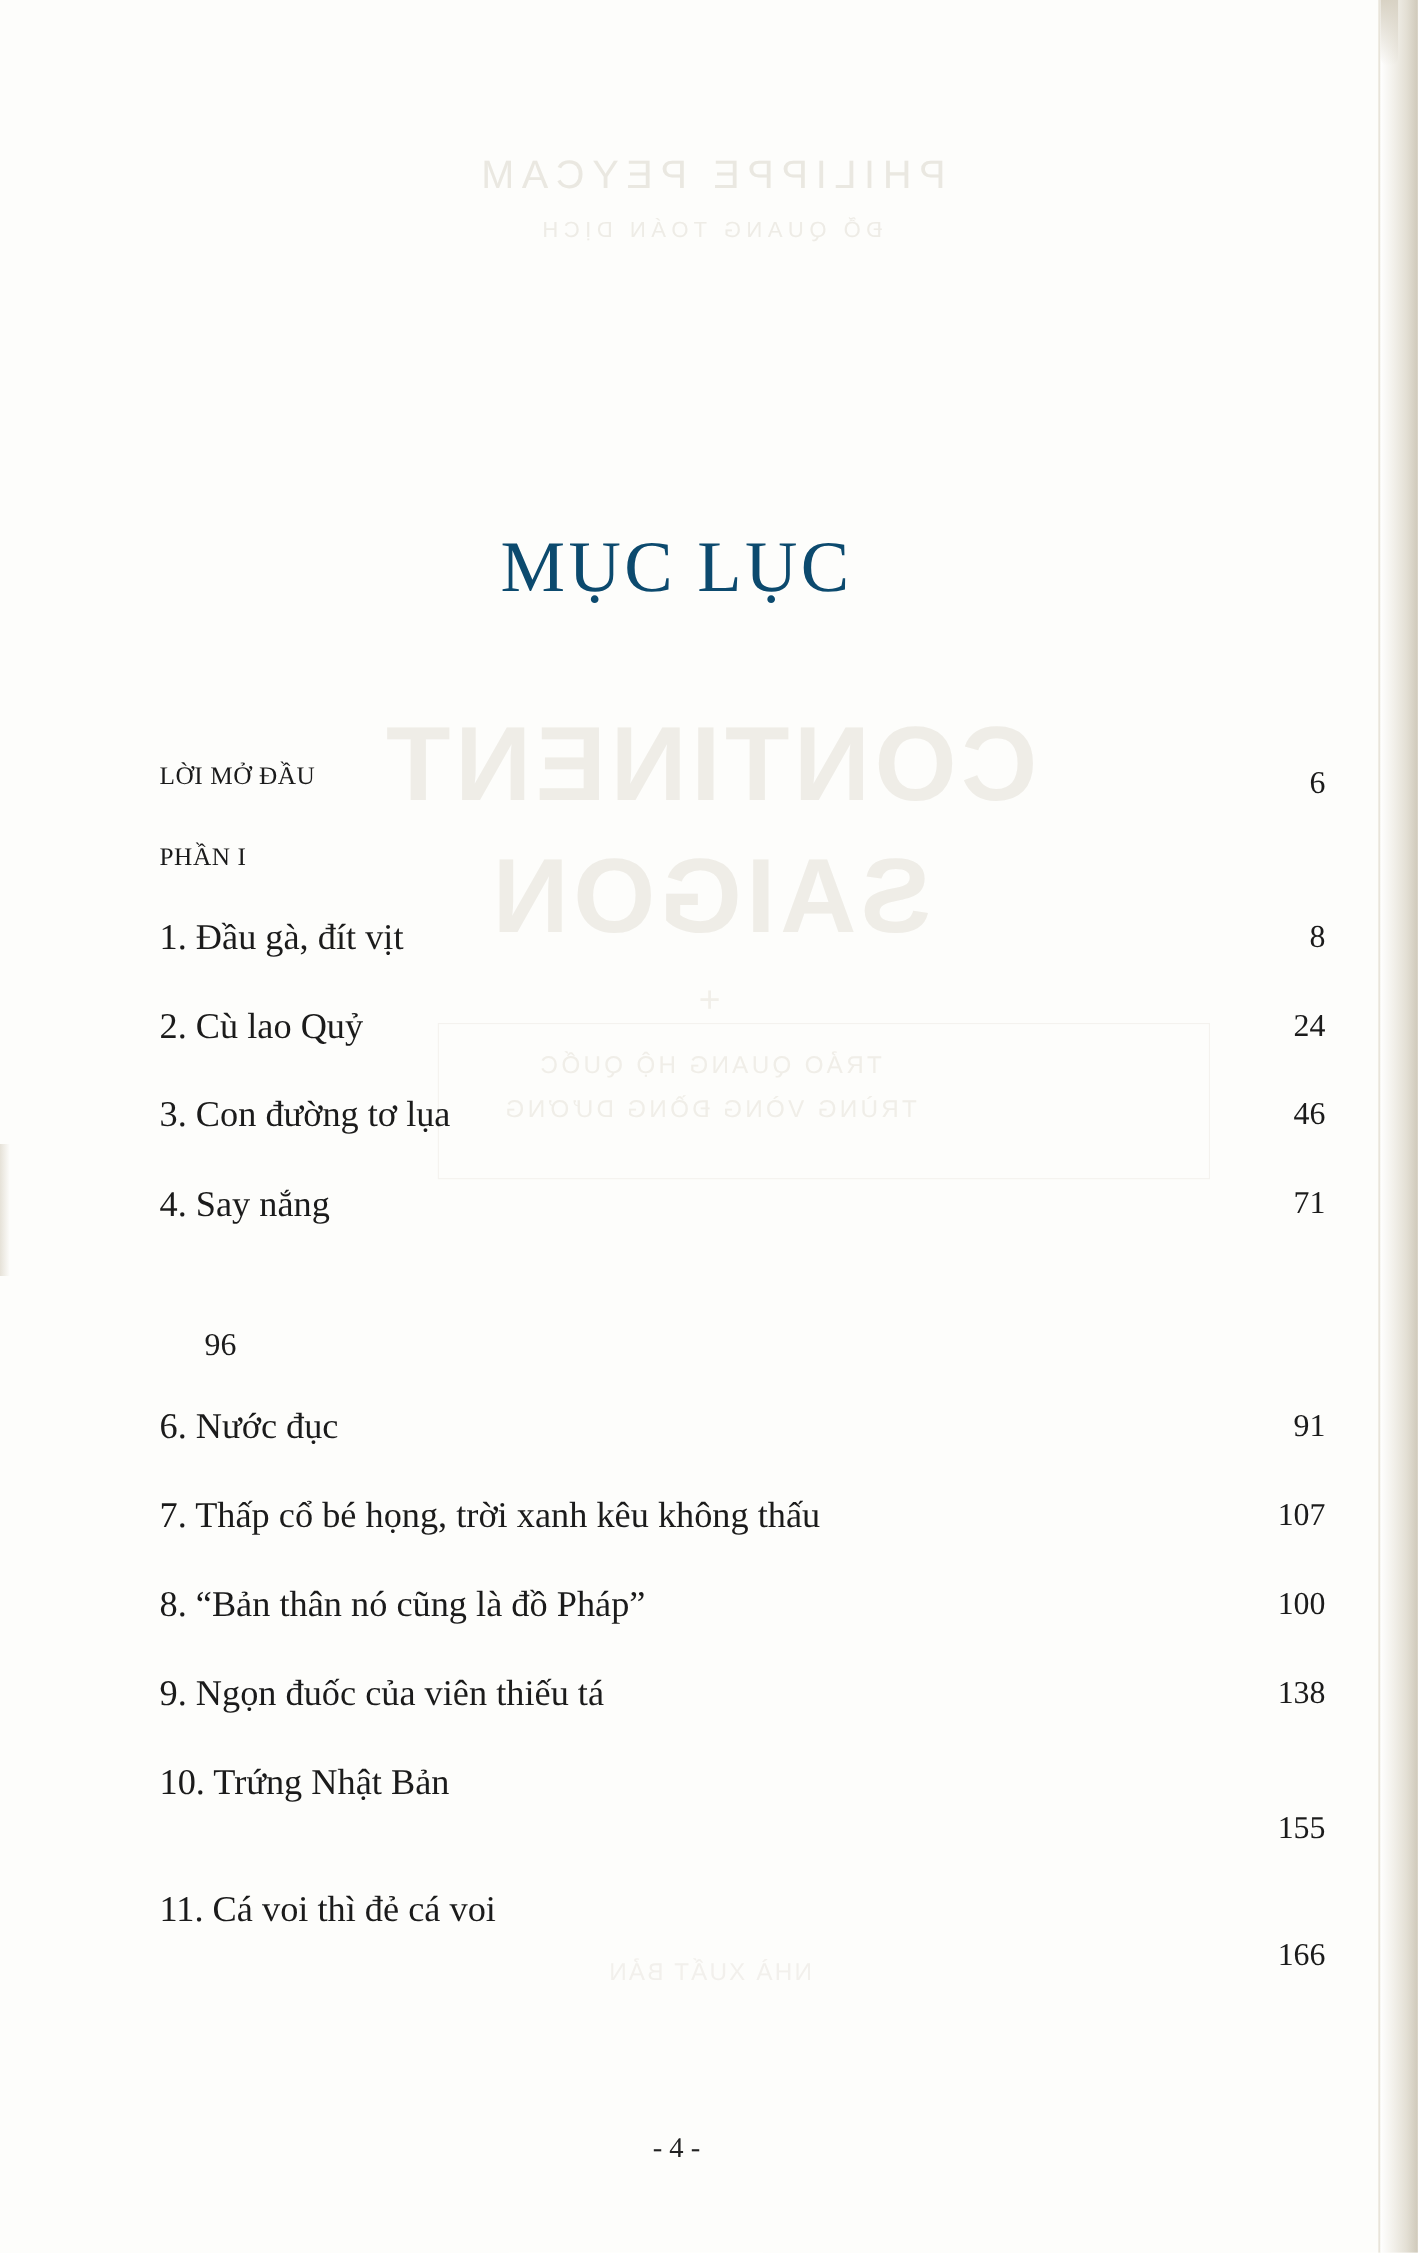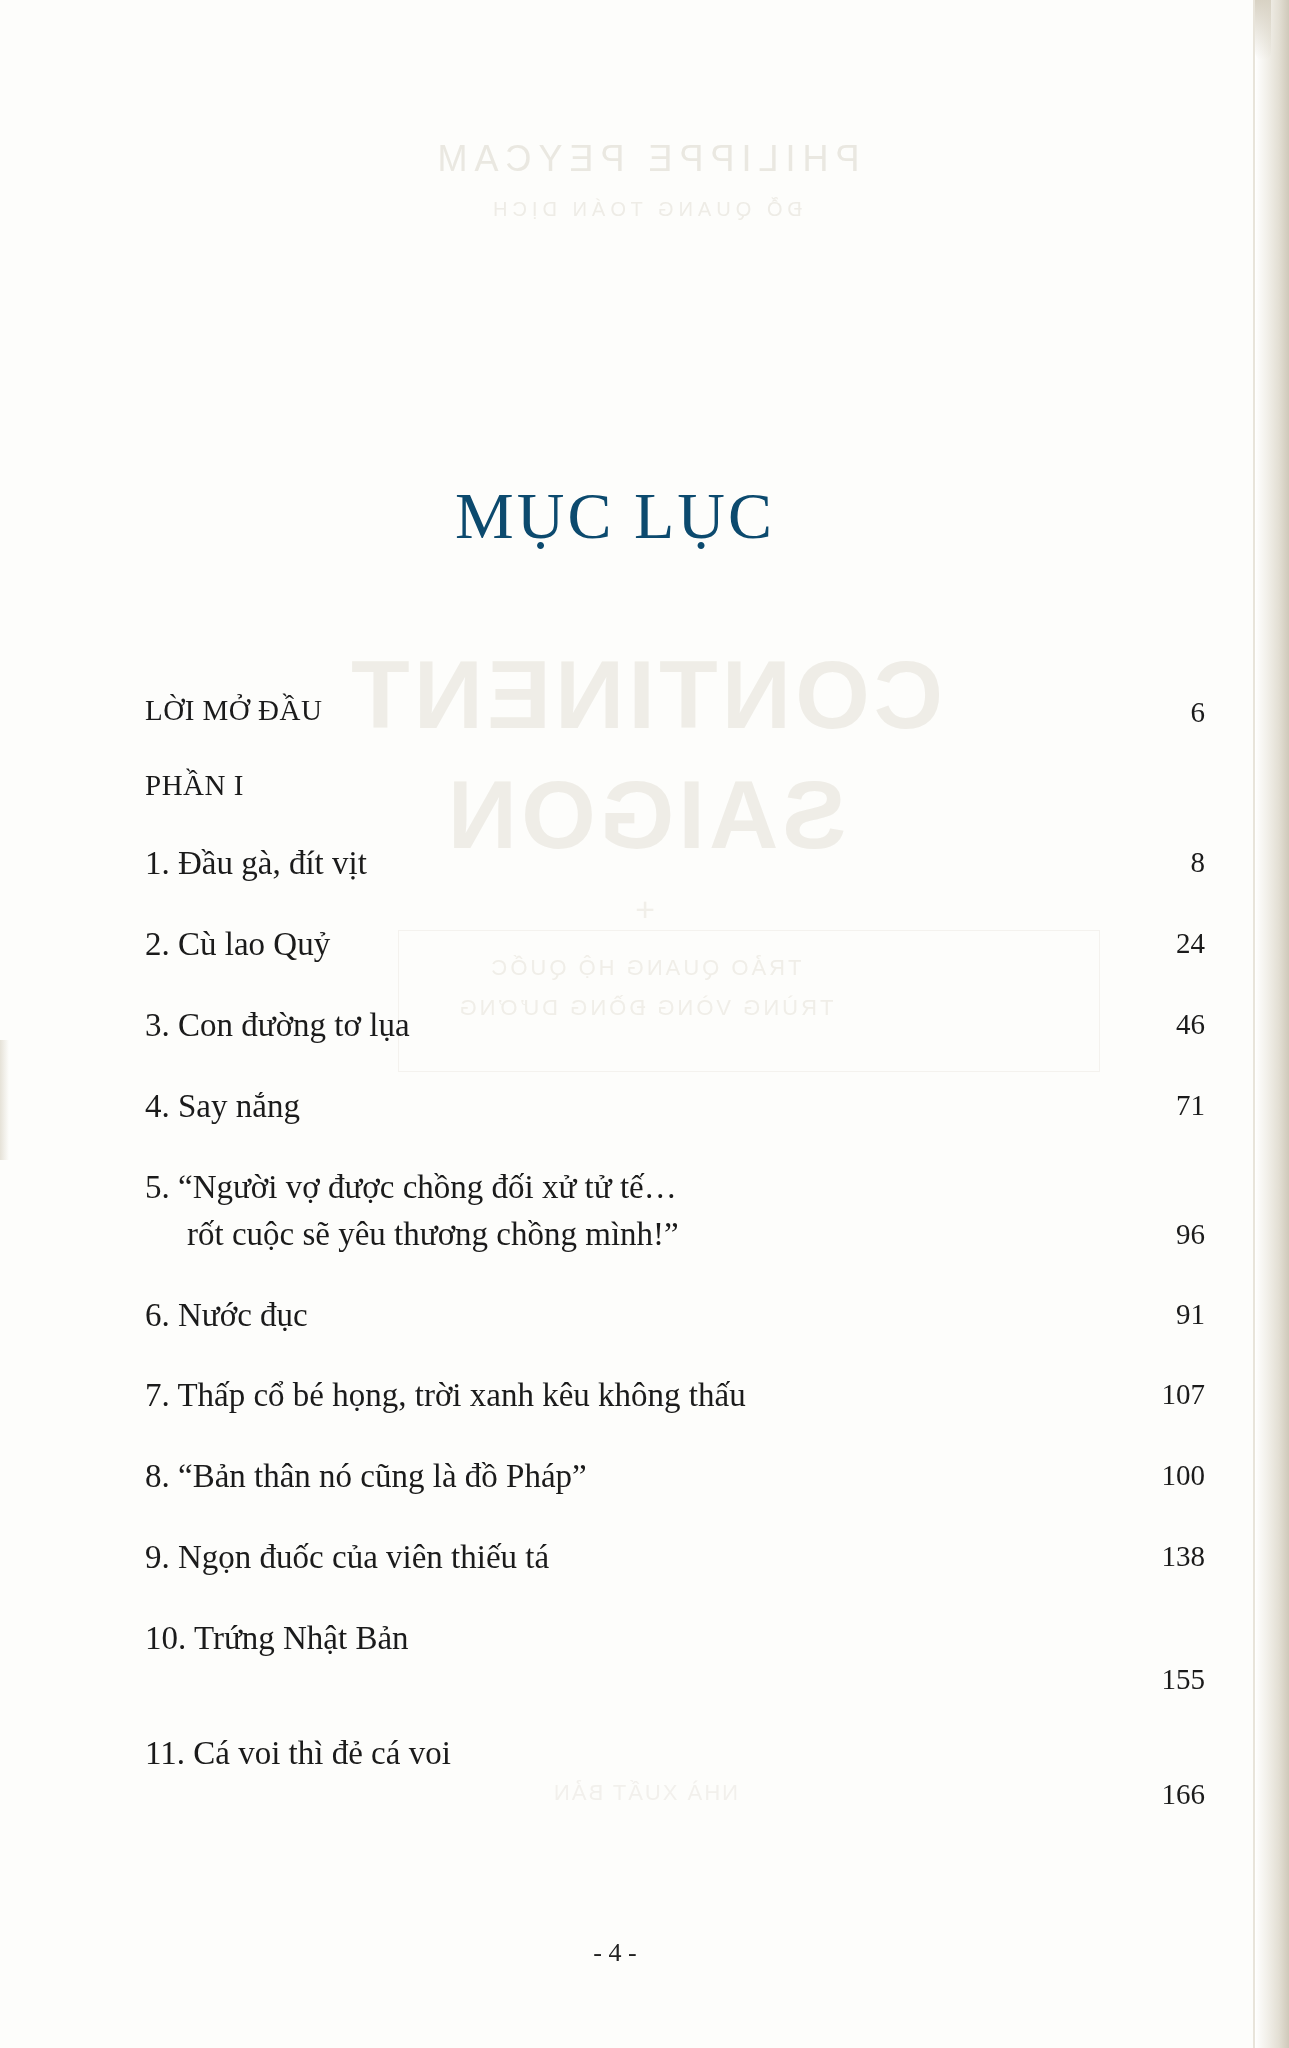--- a/index.html
+++ b/index.html
@@ -197,21 +197,21 @@
   }
   .toc-page {
     font-size: 29px;
     color: #1b1b1b;
     min-width: 70px;
     text-align: right;
     padding-top: 6px;
   }
   .toc-row.no-page .toc-page { visibility: hidden; }
 
-  .toc-row.heading .toc-label { font-size: 29px; letter-spacing: 0.5px; }
+  .toc-row.heading .toc-label { font-size: 23px; letter-spacing: 0.5px; }
   .toc-row.two-line .toc-page { padding-top: 54px; }
   .toc-row.shift-up .toc-page { padding-top: 0px; margin-top: 48px; }
 
   .folio {
     position: absolute;
     left: 0;
     top: 1938px;
     width: 1230px;
     text-align: center;
     font-size: 26px;
@@ -265,24 +265,20 @@
         <div class="toc-label">3. Con đường tơ lụa</div>
         <div class="toc-page">46</div>
       </div>
 
       <div class="toc-row">
         <div class="toc-label">4. Say nắng</div>
         <div class="toc-page">71</div>
       </div>
 
       <div class="toc-row two-line">
-        <div class="toc-label">
-          <span>5. “Người vợ được chồng đối xử tử tế…</span>
-          <span class="l2">rốt cuộc sẽ yêu thương chồng mình!”</span>
-        </div>
         <div class="toc-page">96</div>
       </div>
 
       <div class="toc-row">
         <div class="toc-label">6. Nước đục</div>
         <div class="toc-page">91</div>
       </div>
 
       <div class="toc-row">
         <div class="toc-label">7. Thấp cổ bé họng, trời xanh kêu không thấu</div>

